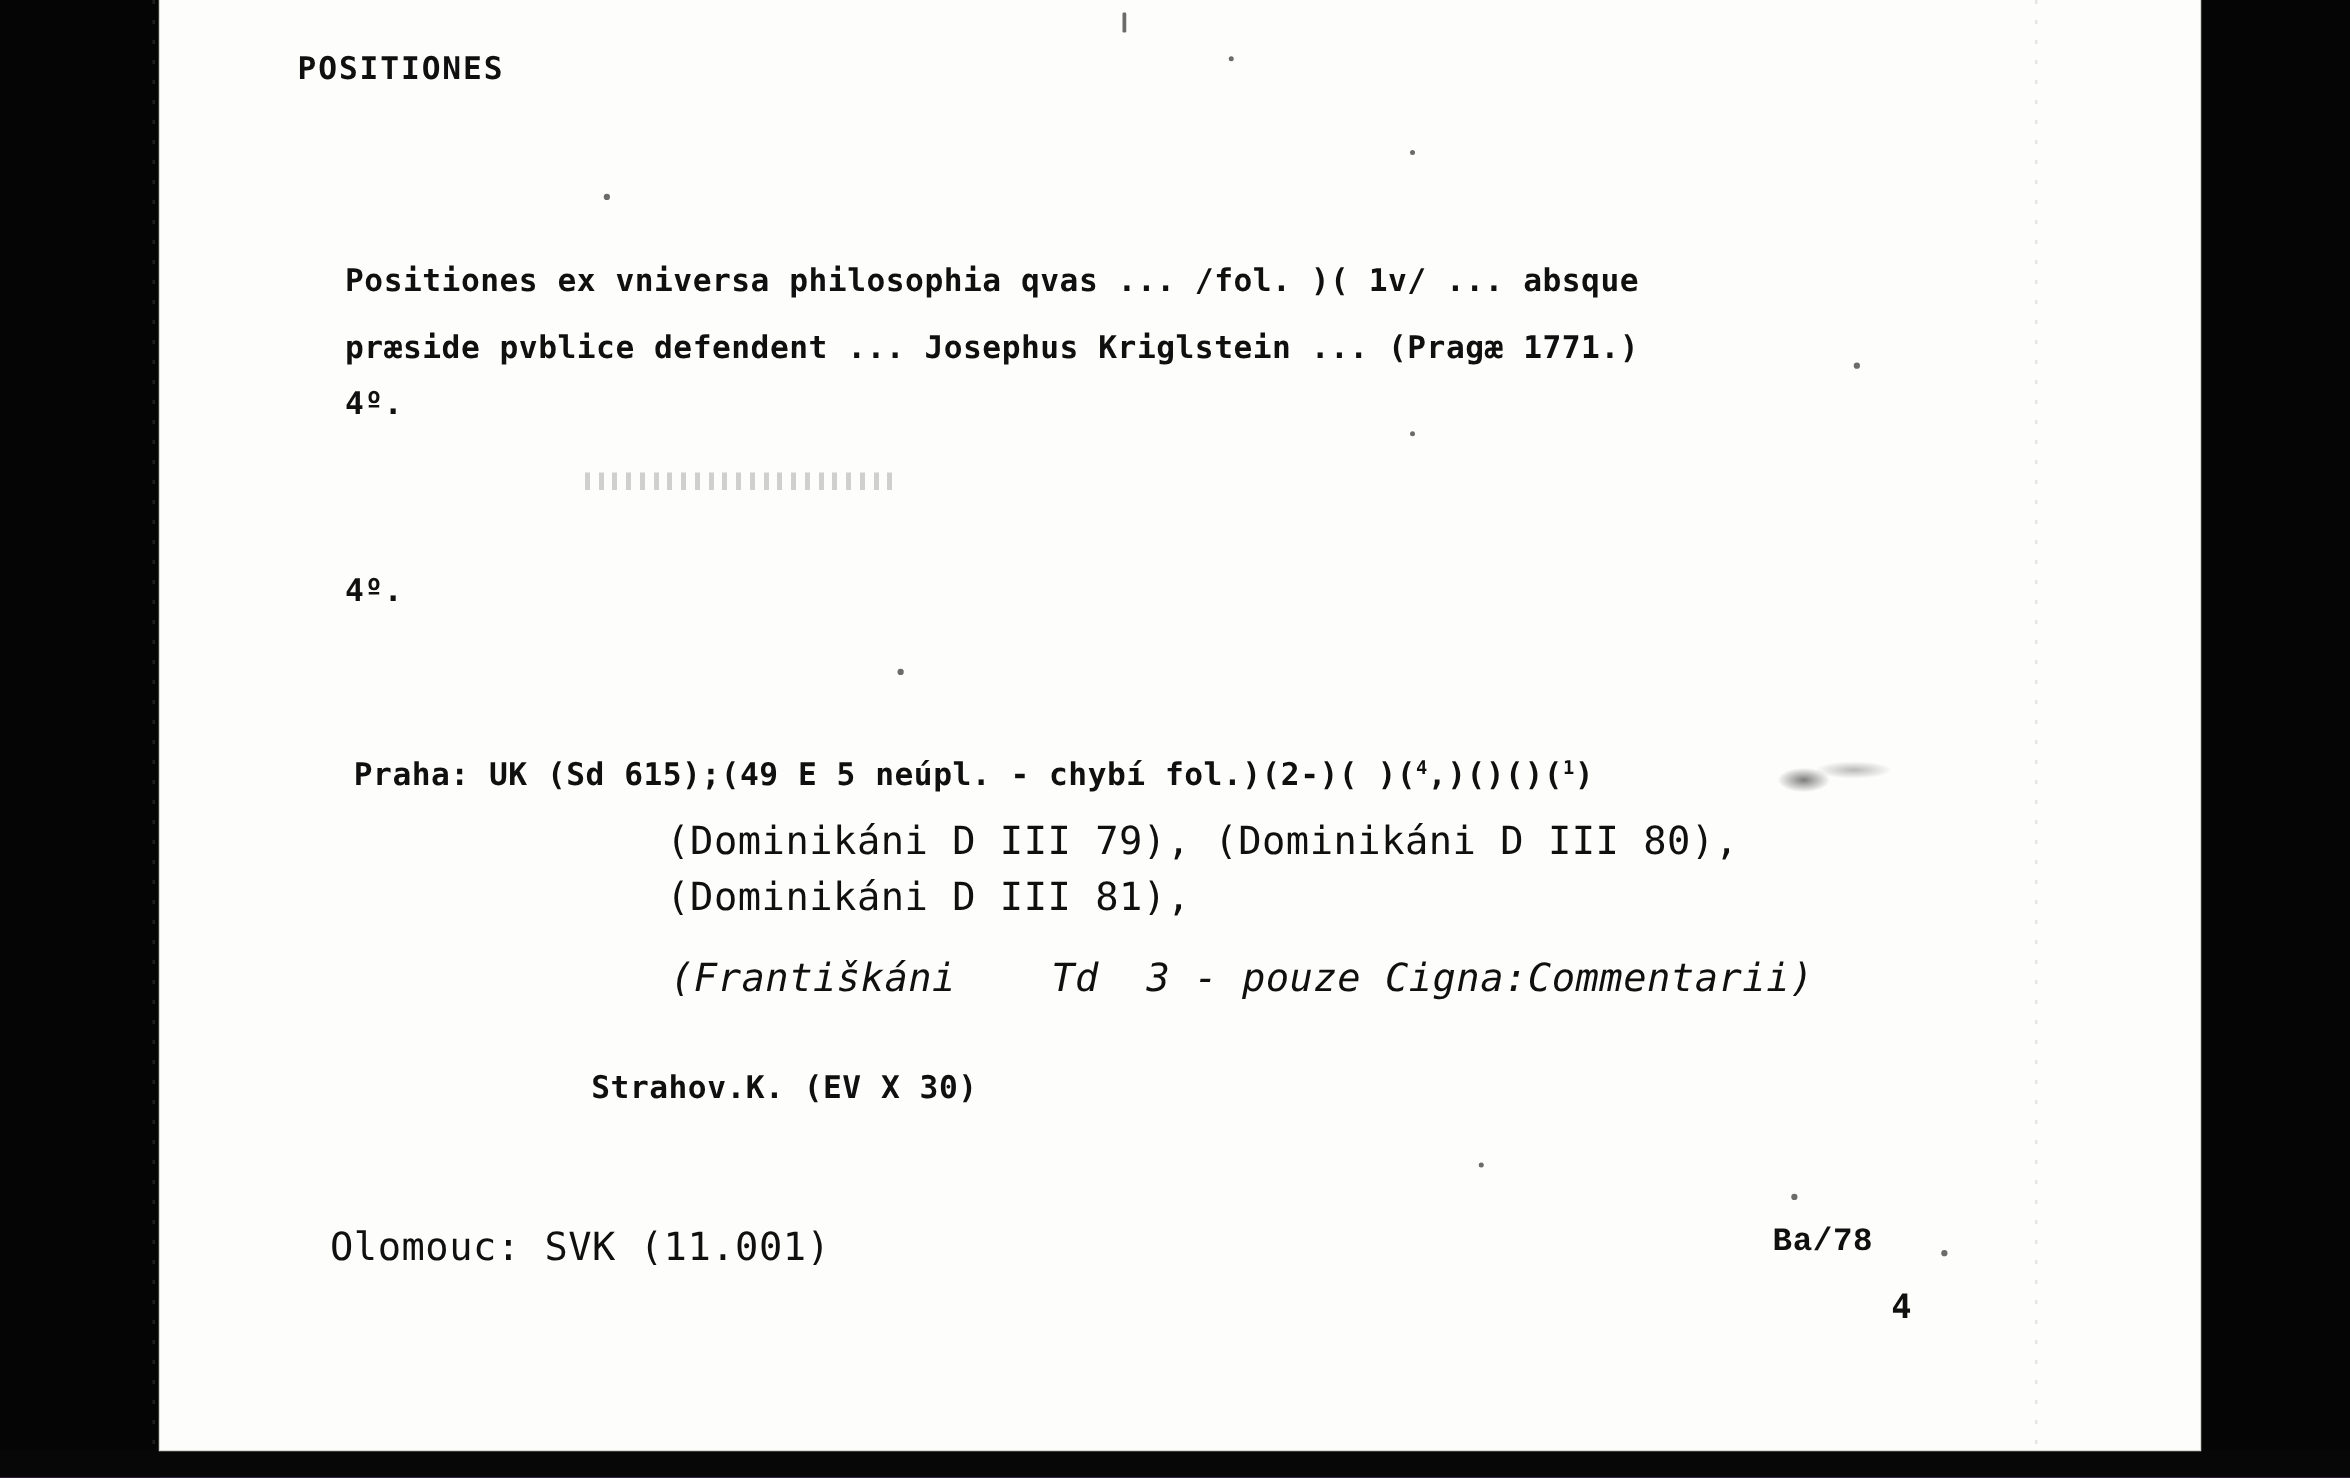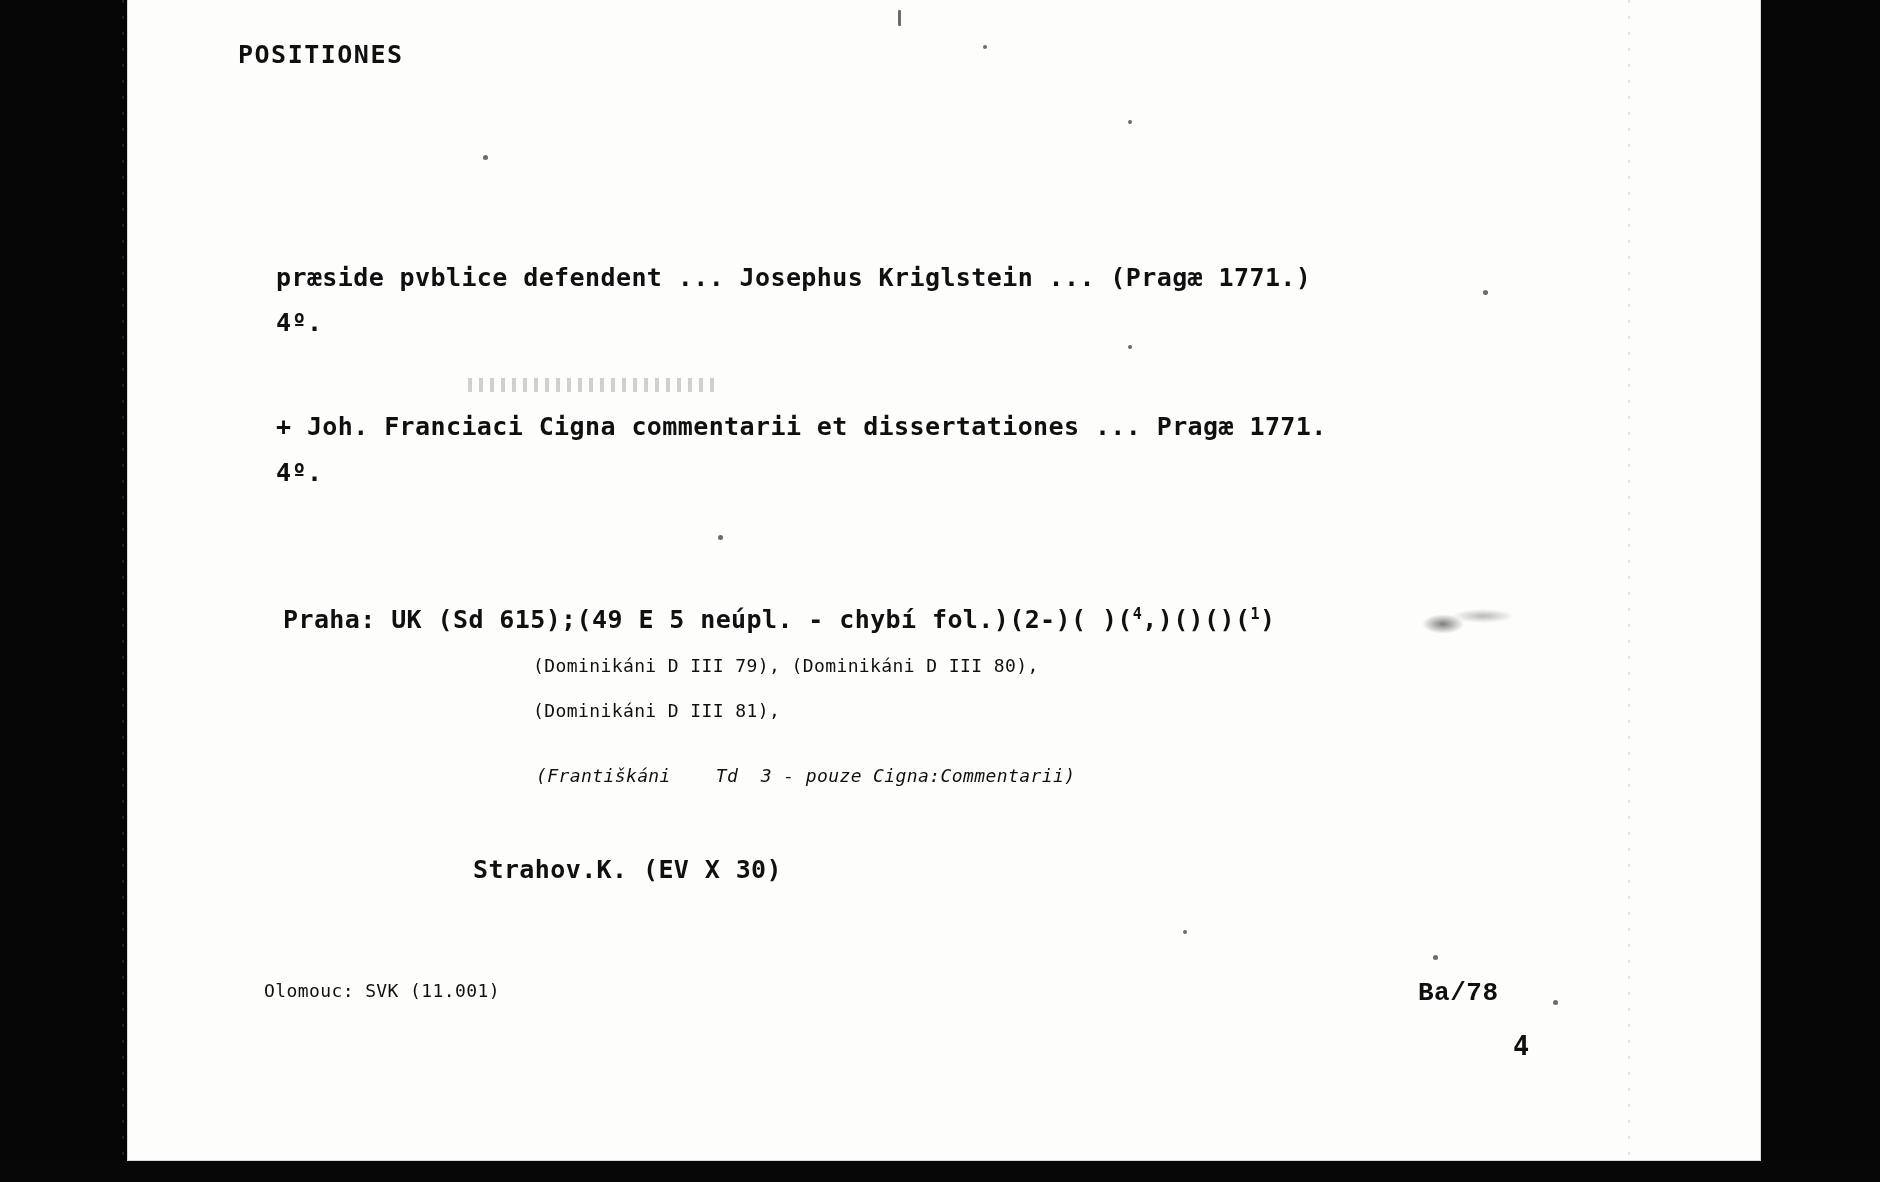--- a/index.html
+++ b/index.html
@@ -79,21 +79,21 @@
     letter-spacing: 1.5px;
   }
 
   .entry-line {
     font-size: 25px;
     font-weight: 700;
     letter-spacing: 0.4px;
   }
 
   .entry-line-light {
-    font-size: 18px;
+    font-size: 31px;
     font-weight: 400;
     letter-spacing: 0.4px;
   }
 
   .sup {
     font-size: 15px;
     vertical-align: super;
     font-weight: 700;
   }
 
@@ -163,26 +163,26 @@
     <div class="dot" style="left:355px; top:155px; width:5px; height:5px;"></div>
     <div class="dot" style="left:1355px; top:290px; width:5px; height:5px;"></div>
     <div class="dot" style="left:1000px; top:345px; width:4px; height:4px;"></div>
     <div class="dot" style="left:590px; top:535px; width:5px; height:5px;"></div>
     <div class="dot" style="left:1305px; top:955px; width:5px; height:5px;"></div>
     <div class="dot" style="left:1055px; top:930px; width:4px; height:4px;"></div>
     <div class="dot" style="left:1425px; top:1000px; width:5px; height:5px;"></div>
 
     <div class="doc-text hdr" style="left:110px; top:40px;">POSITIONES</div>
 
+    <div class="doc-text entry-line" style="left:148px; top:210px;">Positiones ex vniversa philosophia qvas ... /fol. )( 1v/ ... absque</div>
     <div class="doc-text entry-line" style="left:148px; top:263px;">præside pvblice defendent ... Josephus Kriglstein ... (Pragæ 1771.)</div>
     <div class="doc-text entry-line" style="left:148px; top:308px;">4º.</div>
 
     <div class="scratch"></div>
 
-    <div class="doc-text entry-line" style="left:148px; top:412px;">+ Joh. Franciaci Cigna commentarii et dissertationes ... Pragæ 1771.</div>
     <div class="doc-text entry-line" style="left:148px; top:458px;">4º.</div>
 
     <div class="doc-text entry-line" style="left:155px; top:605px;"><span>Praha: UK (Sd 615);(49 E 5 neúpl. - chybí fol.)(2-)( )(</span><span class="sup">4</span><span>,)()()(</span><span class="sup">1</span><span>)</span></div>
 
     <div class="smudge"></div>
 
     <div class="doc-text entry-line-light" style="left:405px; top:655px;">(Dominikáni D III 79), (Dominikáni D III 80),</div>
     <div class="doc-text entry-line-light" style="left:405px; top:700px;">(Dominikáni D III 81),</div>
 
     <div class="doc-text entry-line-light" style="left:408px; top:765px;font-style:italic;">(Františkáni    Td  3 - pouze Cigna:Commentarii)</div>

